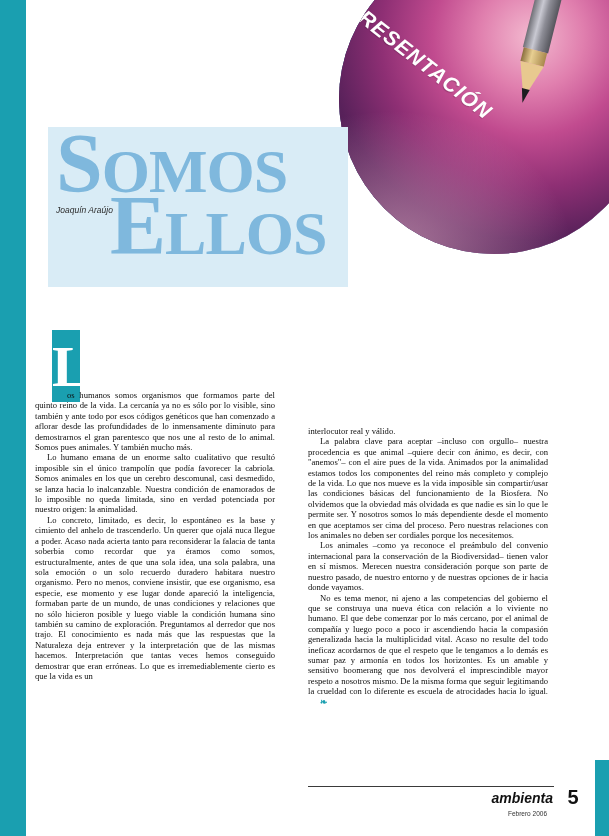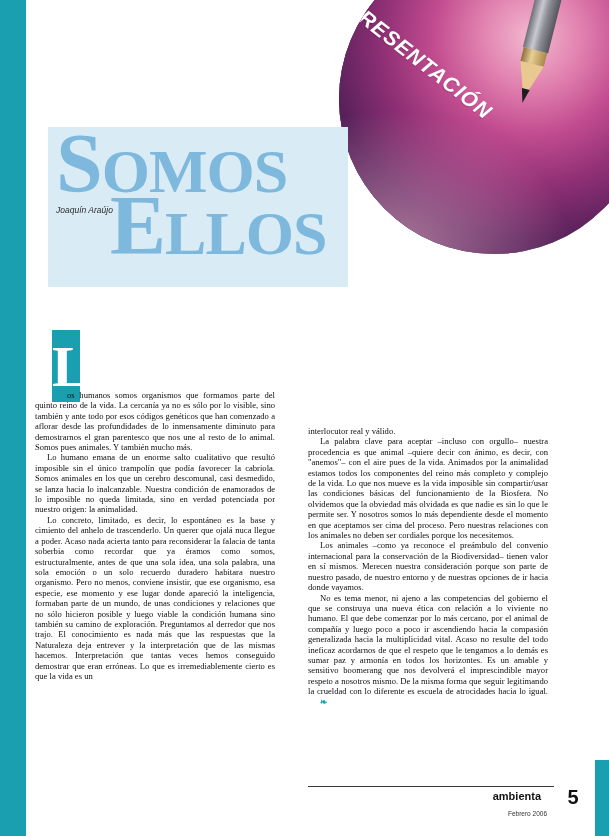--- a/index.html
+++ b/index.html
@@ -212,25 +212,26 @@
   .footer-rule {
     position: absolute;
     left: 308px;
     top: 786px;
     width: 246px;
     height: 1px;
     background: #3a3a3a;
   }
   .footer-brand {
     position: absolute;
-    right: 68px;
+    right: 56px;
     top: 790px;
     font-family: "Liberation Sans", sans-serif;
     font-weight: bold;
-    font-size: 11px;
+    font-style: italic;
+    font-size: 14px;
     color: #111111;
   }
   .footer-date {
     position: absolute;
     right: 62px;
     top: 810px;
     font-family: "Liberation Sans", sans-serif;
     font-size: 6.5px;
     color: #333333;
   }

